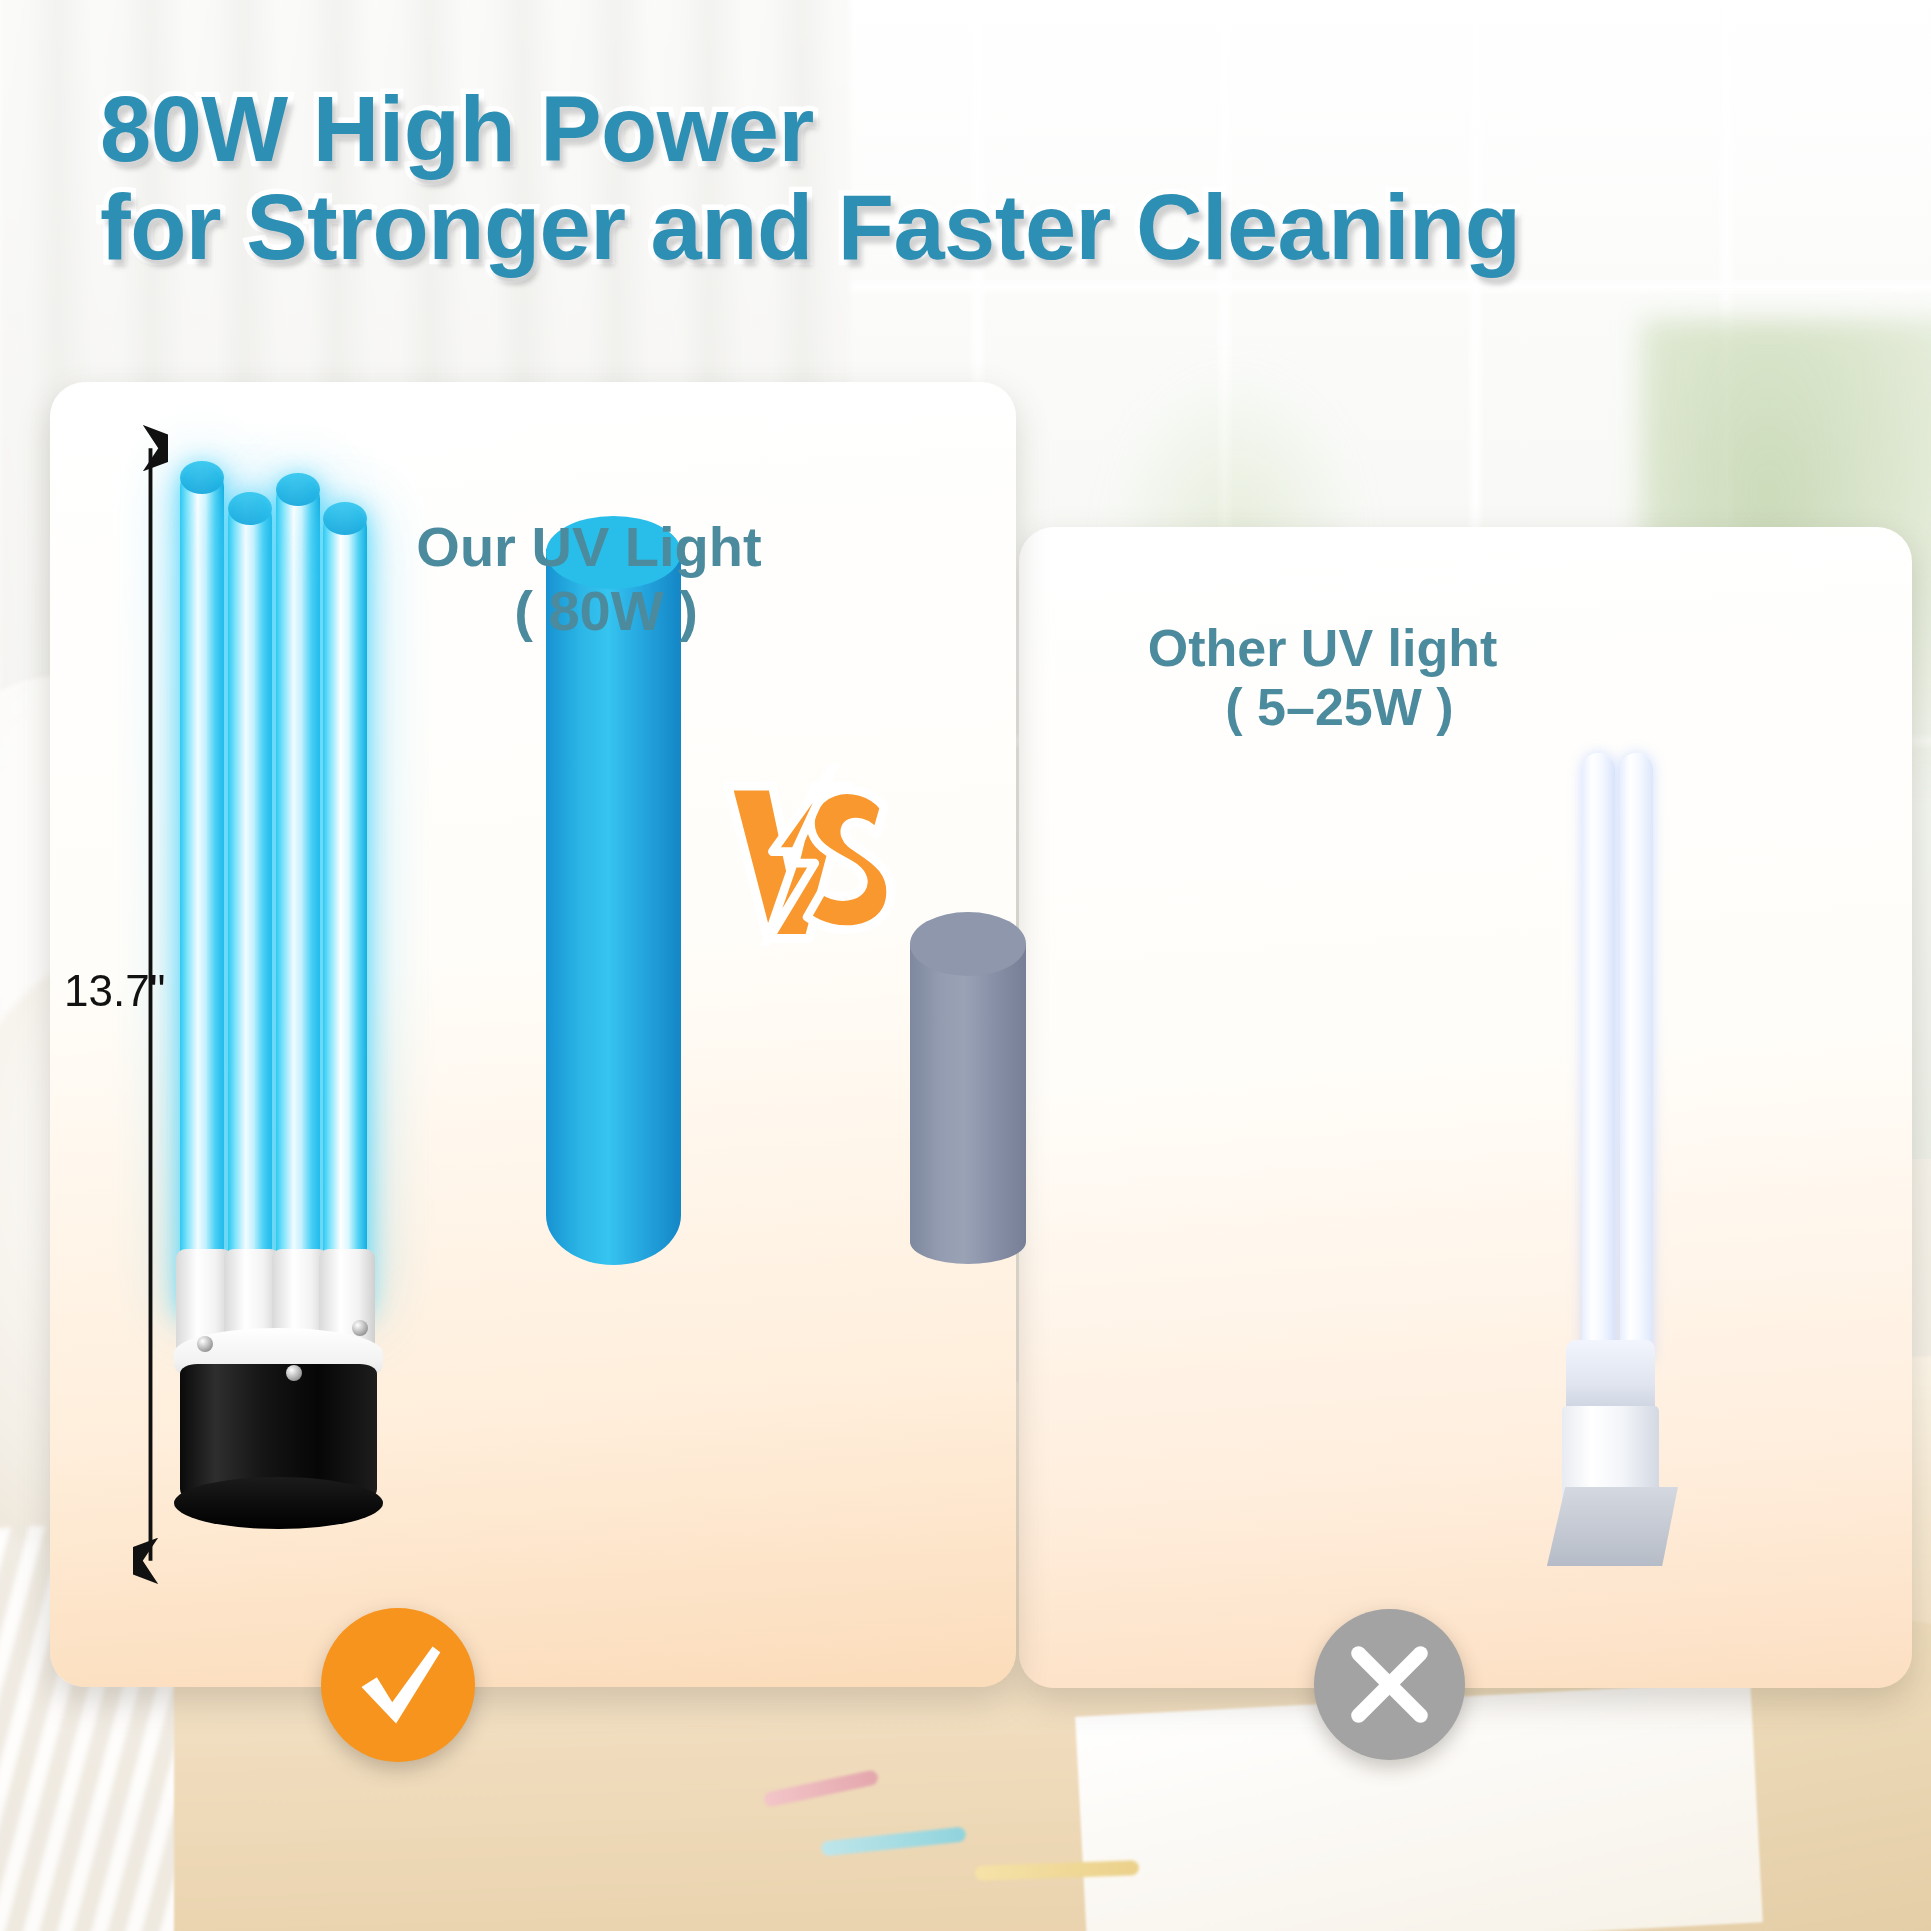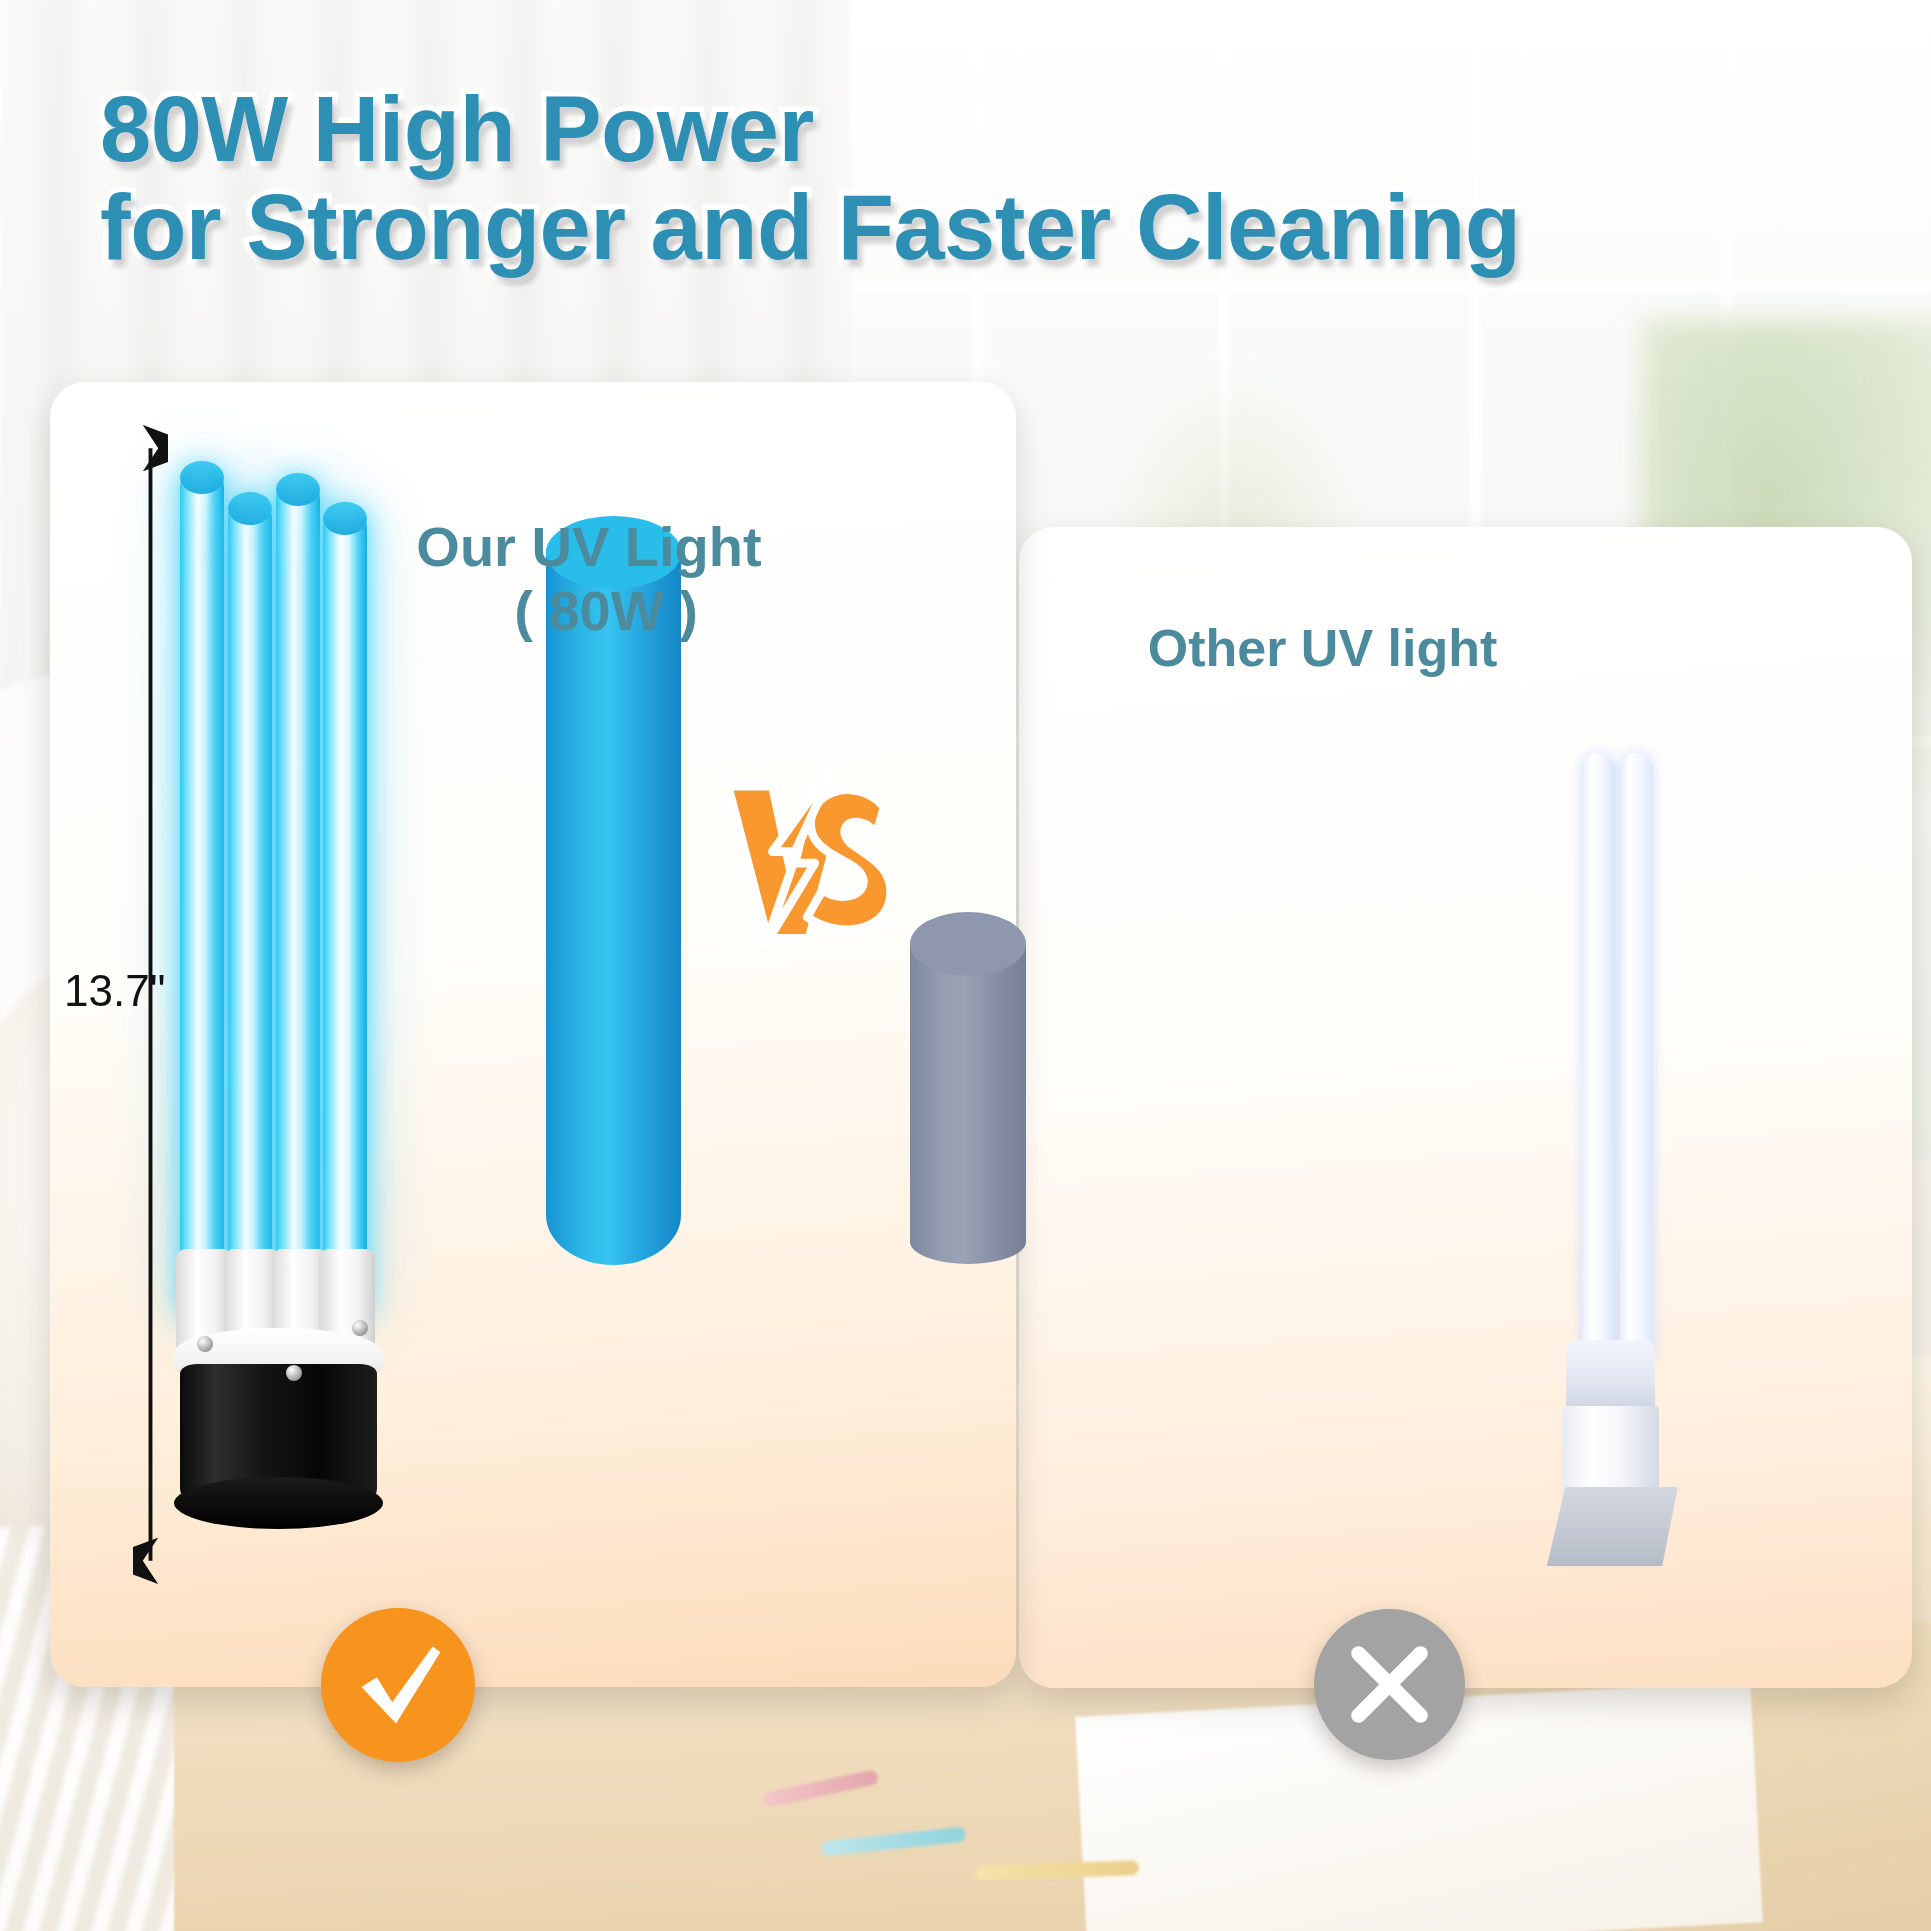--- a/index.html
+++ b/index.html
@@ -354,20 +354,21 @@
   <div class="cyl-top"></div>
 </div>
 
 <div class="card-label" id="label-ours">
   <span>Our UV Light</span>
   <span class="label-sub">( 80W )</span>
 </div>
 
 <div class="card-label" id="label-other">
   <span>Other UV light</span>
+  <span class="label-sub">( 5–25W )</span>
 </div>
 
 <div id="lamp-other">
   <div class="thin-tube" style="left:37px;"></div>
   <div class="thin-tube" style="left:75px;"></div>
   <div id="other-neck"></div>
   <div id="other-body"></div>
   <div id="other-foot"></div>
 </div>
 

